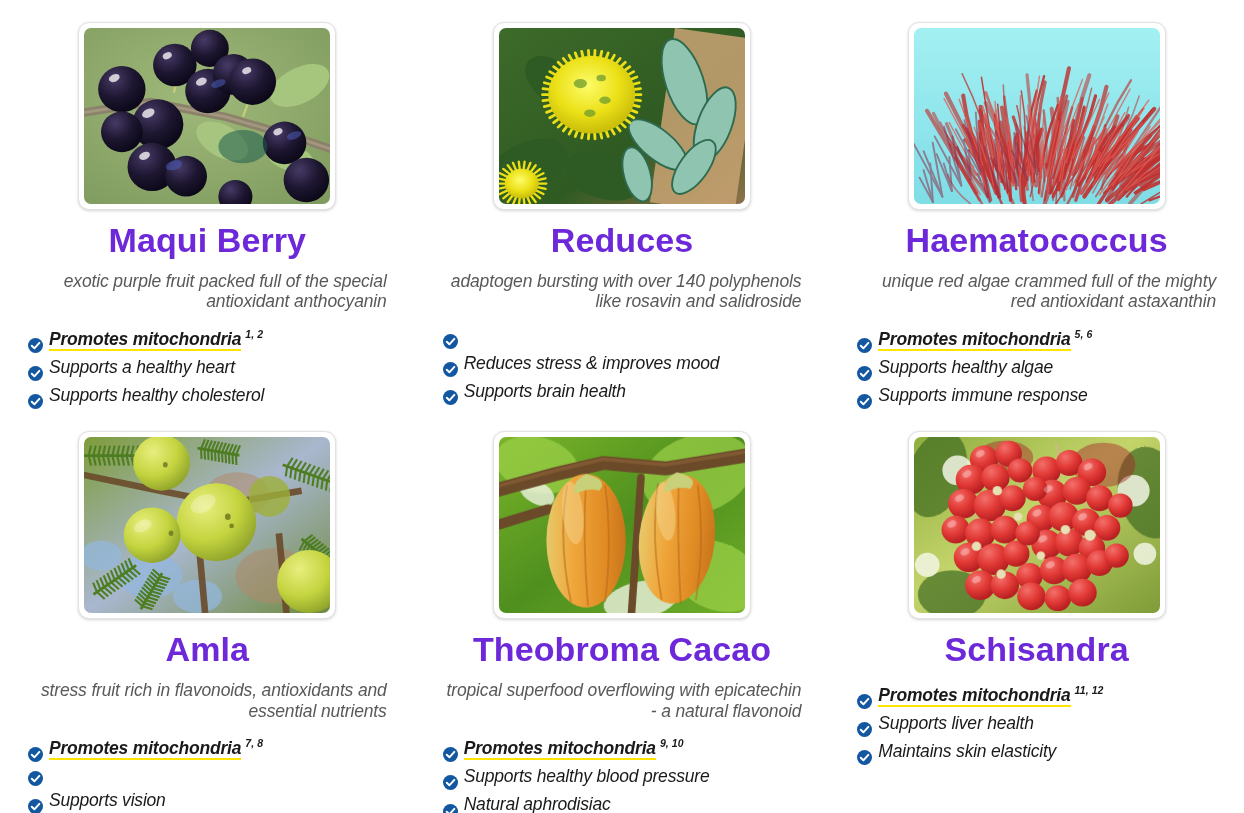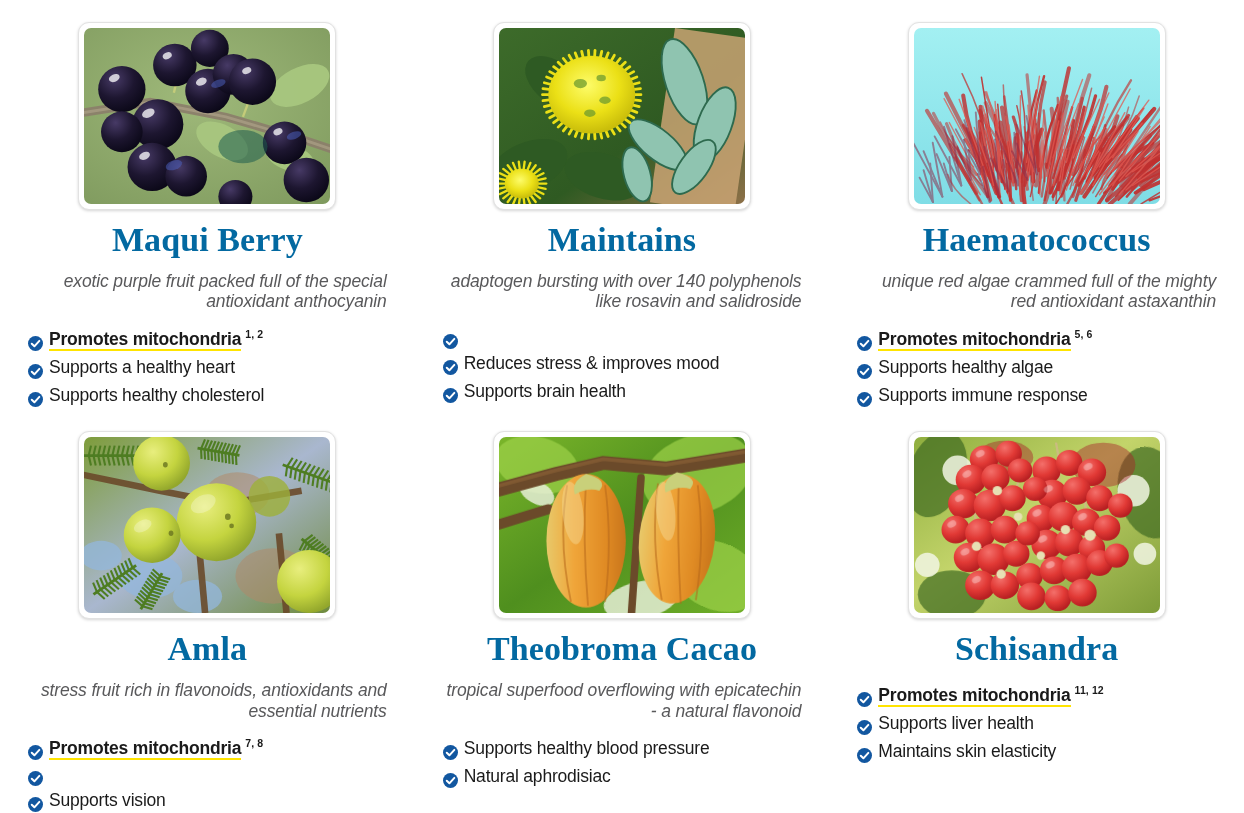--- a/index.html
+++ b/index.html
@@ -41,25 +41,25 @@
     width: 100%;
     height: 100%;
     border-radius: 7px;
     display: block;
     overflow: hidden;
     position: relative;
   }
   .photo svg { display: block; width: 100%; height: 100%; }
 
   .title {
-    font-family: Liberation Serif, serif;
+    font-family: Liberation Sans, sans-serif;
     font-weight: bold;
     font-size: 34px;
     line-height: 1.08;
-    color: #0369a1;
+    color: #6d28d9;
     margin: 12px 0 0 0;
     text-align: center;
     letter-spacing: 0.1px;
     white-space: nowrap;
   }
   .desc {
     font-family: "Liberation Sans Narrow", "Liberation Sans", sans-serif;
     font-style: italic;
     font-size: 17.5px;
     line-height: 1.18;
@@ -70,26 +70,27 @@
     letter-spacing: -0.15px;
   }
   .benefits {
     list-style: none;
     margin: 16px 0 0 0;
     padding: 0;
     align-self: stretch;
   }
   .benefit {
     display: flex;
-    align-items: center;
+    align-items: flex-end;
     margin-bottom: 5px;
     font-size: 17.5px;
     line-height: 1.32;
     color: #1a1a1a;
     letter-spacing: -0.2px;
+    font-style: italic;
   }
   .check {
     flex: none;
     width: 15px;
     height: 15px;
     margin-right: 6px;
     margin-top: 4px;
   }
   .benefit-text { position: relative; white-space: nowrap; }
   .benefit.primary .benefit-text {
@@ -311,21 +312,21 @@
               <line x1="27.5" y1="159.6" x2="33.2" y2="145.6"></line>
               <line x1="29.7" y1="160.6" x2="38.8" y2="148.2"></line>
               <line x1="31.5" y1="162.0" x2="43.5" y2="152.1"></line>
               <line x1="32.9" y1="163.8" x2="47.0" y2="156.8"></line>
               <line x1="33.7" y1="165.8" x2="49.2" y2="162.3"></line>
         </g>
         <ellipse cx="24" cy="168" rx="18" ry="16" fill="url(#fl2)"></ellipse>
       </svg>
         </div>
     </div>
-    <div class="title">Maintains</div>
+    <div class="title">Reduces</div>
     <div class="desc">adaptogen bursting with over 140 polyphenols like rosavin and salidroside</div>
     <ul class="benefits">
         <li class="benefit primary">
           <span class="check"><svg viewBox="0 0 16 16" width="15" height="15" aria-hidden="true">
     <circle cx="8" cy="8" r="8" fill="#1257a0"></circle>
     <path d="M4 8.3 L6.8 11 L12.1 5.2" stroke="#ffffff" stroke-width="2.1" fill="none" stroke-linecap="round" stroke-linejoin="round"></path>
   </svg></span>
         </li>
         <li class="benefit">
           <span class="check"><svg viewBox="0 0 16 16" width="15" height="15" aria-hidden="true">
@@ -909,20 +910,27 @@
         <g fill="#c9d07a">
           <path d="M92 40 q-16 8 -12 22 q14 -8 26 -4 q10 -12 -14 -18z"></path>
           <path d="M188 38 q-16 8 -12 22 q14 -8 26 -4 q10 -12 -14 -18z"></path>
         </g>
       </svg>
         </div>
     </div>
     <div class="title">Theobroma Cacao</div>
     <div class="desc">tropical superfood overflowing with epicatechin - a natural flavonoid</div>
     <ul class="benefits">
+        <li class="benefit primary">
+          <span class="check"><svg viewBox="0 0 16 16" width="15" height="15" aria-hidden="true">
+    <circle cx="8" cy="8" r="8" fill="#1257a0"></circle>
+    <path d="M4 8.3 L6.8 11 L12.1 5.2" stroke="#ffffff" stroke-width="2.1" fill="none" stroke-linecap="round" stroke-linejoin="round"></path>
+  </svg></span>
+          <span><span class="benefit-text">Promotes mitochondria</span><sup class="ref">9, 10</sup></span>
+        </li>
         <li class="benefit">
           <span class="check"><svg viewBox="0 0 16 16" width="15" height="15" aria-hidden="true">
     <circle cx="8" cy="8" r="8" fill="#1257a0"></circle>
     <path d="M4 8.3 L6.8 11 L12.1 5.2" stroke="#ffffff" stroke-width="2.1" fill="none" stroke-linecap="round" stroke-linejoin="round"></path>
   </svg></span>
           <span><span class="benefit-text">Supports healthy blood pressure</span></span>
         </li>
         <li class="benefit">
           <span class="check"><svg viewBox="0 0 16 16" width="15" height="15" aria-hidden="true">
     <circle cx="8" cy="8" r="8" fill="#1257a0"></circle>

